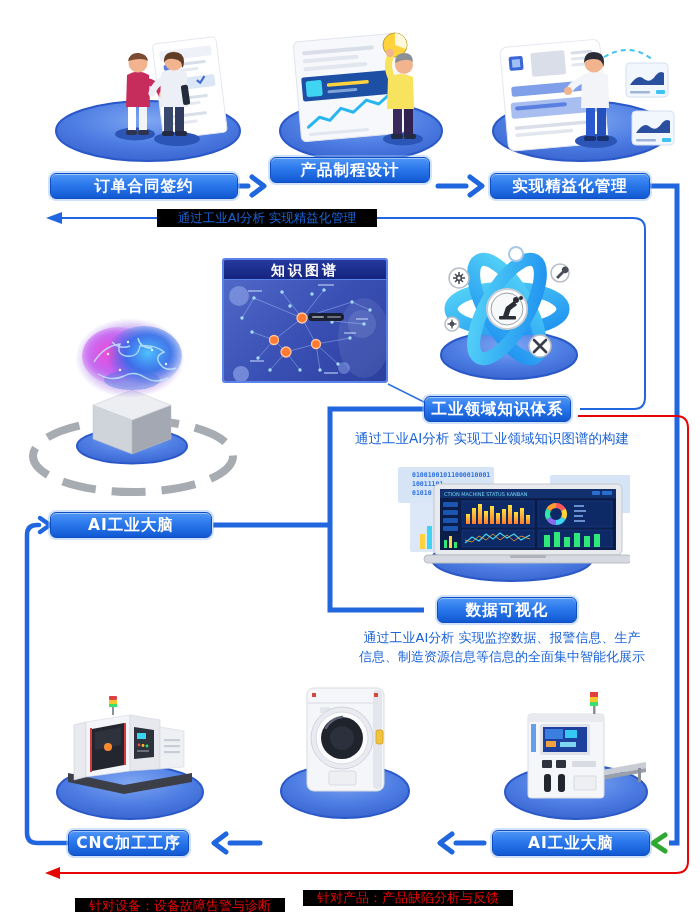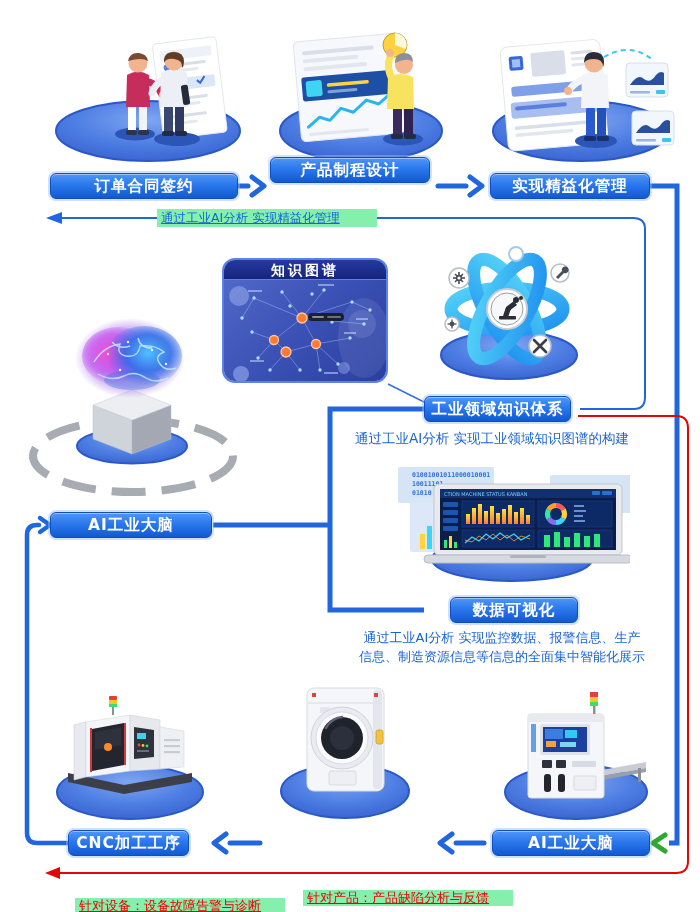--- a/index.html
+++ b/index.html
@@ -8,25 +8,25 @@
 #canvas { position:relative; width:700px; height:912px; background:#ffffff; overflow:hidden; }
 svg.block { position:absolute; display:block; }
 .btn {
   position:absolute; height:26px; border-radius:6px;
   background:linear-gradient(180deg,#4f96f6 0%,#2b78ec 45%,#1159d2 100%);
   border:1px solid #0f4ec2;
   box-shadow:0 0 0 2px rgba(150,190,245,.45), inset 0 1px 0 rgba(255,255,255,.45);
   color:#fff; font-size:15.5px; font-weight:bold; letter-spacing:1px; white-space:nowrap;
   display:flex; align-items:center; justify-content:center; z-index:6;
 }
-.line-label { position:absolute; background:#86efac; text-align:left; z-index:5; padding:0 4px; white-space:nowrap;text-decoration:underline; }
+.line-label { position:absolute; background:#000000; text-align:center; z-index:5; padding:0 4px; white-space:nowrap; }
 .blue-text { color:#1a63d8; }
 .red-text { color:#e60505;margin-top:33px; }
 .caption { position:absolute; color:#1a63d8; text-align:center; z-index:5; }
-.kg-panel { position:absolute; left:222px; top:258px; width:166px; height:125px; border:2px solid #5b82e8; border-radius:13px; background:#fff; z-index:3; overflow:hidden; }
+.kg-panel { position:absolute; left:222px; top:258px; width:166px; height:125px; border:2px solid #5b82e8; border-radius:3px; background:#fff; z-index:3; overflow:hidden; }
 .kg-header { height:20px; background:linear-gradient(180deg,#26399f,#14247d); color:#fff; font-size:14px; font-weight:bold; text-align:center; line-height:20px; letter-spacing:3px; border-bottom:1px solid #5b82e8; }
 .kg-body { position:relative; height:101px; background:linear-gradient(135deg,#5068c8 0%,#3a50b4 50%,#2b3f9e 100%); overflow:hidden; }
 </style>
 </head>
 <body>
 
 <div id="canvas">
 
 <svg width="0" height="0" style="position:absolute" aria-hidden="true">
 <defs>
@@ -517,21 +517,21 @@
     <path d="M578 416 H 676 Q 688 416 688 428 V 861 Q 688 873 676 873 H 60" stroke="#e60505" stroke-width="2" fill="none"></path>
     <polygon points="60,867 45,873 60,879" fill="#e60505"></polygon>
   </g>
 </svg>
 
 <div class="btn" style="left:50px;top:173px;width:188px">订单合同签约</div>
 <div class="btn" style="left:270px;top:157px;width:160px">产品制程设计</div>
 <div class="btn" style="left:490px;top:173px;width:160px">实现精益化管理</div>
 <div class="btn" style="left:424px;top:396px;width:147px">工业领域知识体系</div>
 <div class="btn" style="left:50px;top:512px;width:162px">AI工业大脑</div>
-<div class="btn" style="left:450px;top:597px;width:128px">数据可视化</div>
+<div class="btn" style="left:437px;top:597px;width:140px">数据可视化</div>
 <div class="btn" style="left:68px;top:830px;width:121px">CNC加工工序</div>
 <div class="btn" style="left:492px;top:830px;width:158px">AI工业大脑</div>
 
 <div class="line-label blue-text" style="left:157px;top:209px;width:220px;font-size:12.5px;line-height:18px">通过工业AI分析 实现精益化管理</div>
 <div class="caption" style="left:320px;top:628px;width:364px;font-size:13px;line-height:19px">
   <span>通过工业AI分析 实现监控数据、报警信息、生产</span><br>
   <span>信息、制造资源信息等信息的全面集中智能化展示</span>
 </div>
 <div class="caption" style="left:317px;top:430px;width:350px;font-size:13.5px">通过工业AI分析 实现工业领域知识图谱的构建</div>
 <div class="line-label red-text" style="left:75px;top:865px;width:210px;font-size:13px;line-height:16px">针对设备：设备故障告警与诊断</div>

